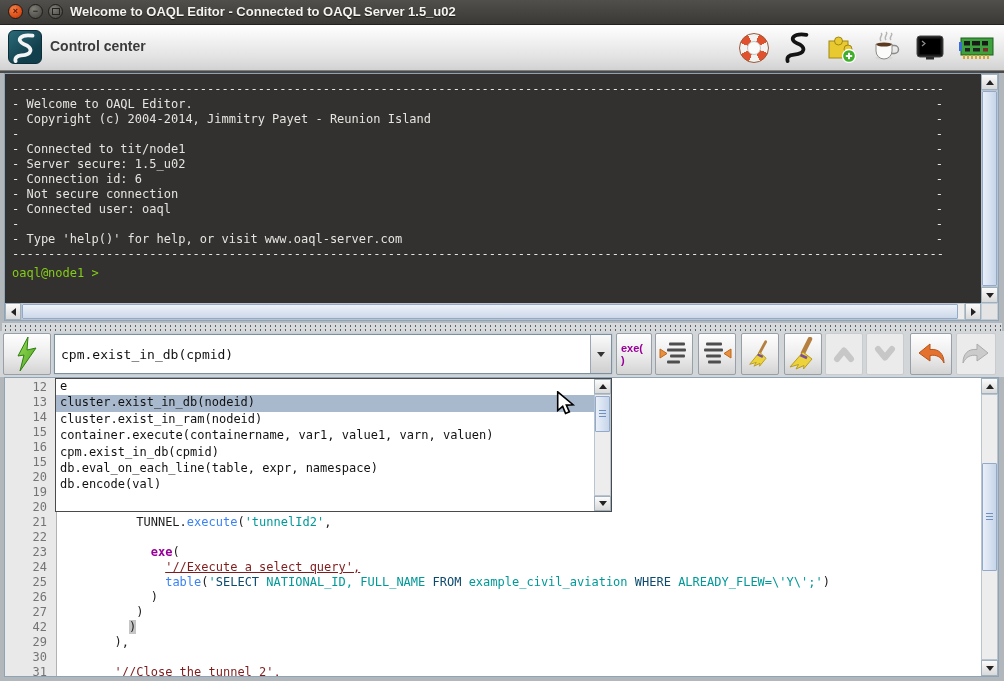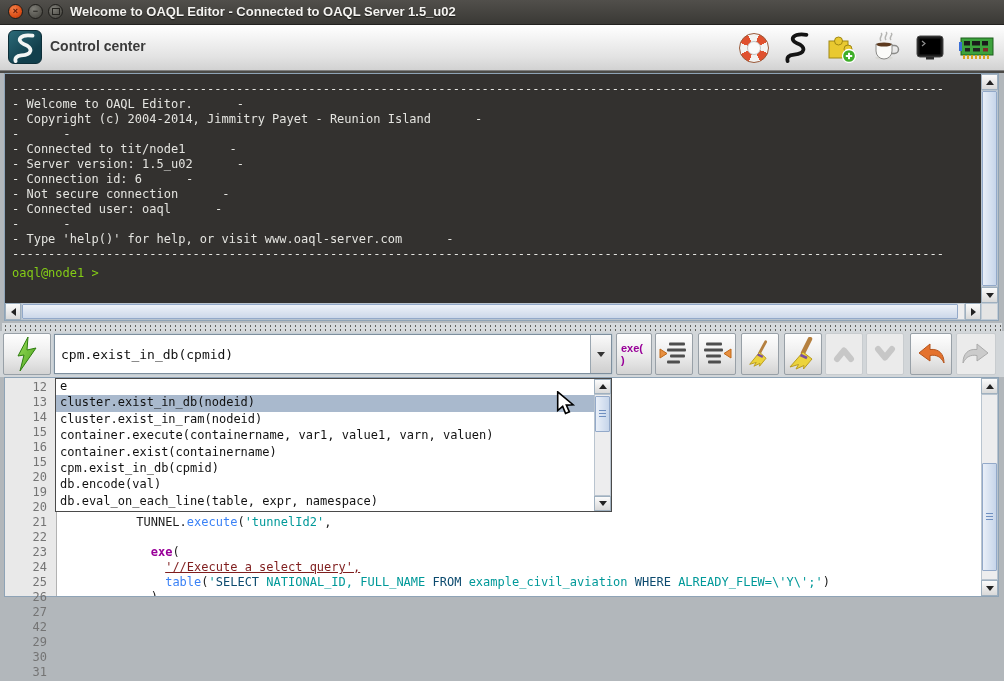--- a/index.html
+++ b/index.html
@@ -40,21 +40,21 @@
   .sb-thumb{position:absolute;left:0;right:0;background:linear-gradient(90deg,#e9eff8,#c6d5ea);
     border:1px solid #93a9c9;box-sizing:border-box;border-radius:1px;}
   .grips{position:absolute;left:3px;right:3px;top:50%;height:8px;margin-top:-4px;
     background:repeating-linear-gradient(#6f8fc0 0 1px,transparent 1px 3px);}
   
   .termpane{position:absolute;left:4px;top:73px;width:995px;height:248px;border:1px solid #8ea3b6;
     box-sizing:border-box;background:#33312f;}
   .term-view{position:absolute;left:0;top:0;right:17px;bottom:17px;overflow:hidden;background:#33312f;}
   .term-content{padding:8px 0 0 7px;font:12px/15px "DejaVu Sans Mono",monospace;color:#e4e4e0;}
   .tline{height:15px;white-space:pre;}
-  .tline.spread{display:flex;justify-content:flex-start;width:931px;gap:44px;}
+  .tline.spread{display:flex;justify-content:space-between;width:931px;}
   .tline.dash{width:931px;overflow:hidden;}
   .tline.prompt{color:#84cc16;margin-top:4px;}
   .term-vscroll{position:absolute;right:0;top:0;bottom:17px;width:17px;display:flex;flex-direction:column;}
   .term-vscroll .sb-btn{height:16px;}
   .term-vscroll .sb-track{flex:1;}
   .term-hscroll{position:absolute;left:0;bottom:0;right:17px;height:17px;display:flex;}
   .term-hscroll .sb-btn{width:16px;}
   .term-hscroll .sb-track{flex:1;}
   .term-hscroll .sb-thumb{top:0;bottom:0;left:0;right:6px;background:linear-gradient(#eef2f8,#ccd8ea);}
   .term-corner{position:absolute;right:0;bottom:0;width:17px;height:17px;background:#e4e4e4;border:1px solid #c2ccd6;box-sizing:border-box;}
@@ -69,21 +69,21 @@
   .cbtn.disabled{background:#ebebeb;border-color:#c8cccf;cursor:default;}
   .combo{position:absolute;left:54px;top:334px;width:558px;height:40px;box-sizing:border-box;
     border:1px solid #7e8f9e;background:#fff;display:flex;box-shadow:0 0 2px #9fb6c8;}
   .combo input{flex:1;border:none;outline:none;background:#fff;
     font:13px "DejaVu Sans Mono",monospace;color:#111;padding:0 4px 0 6px;}
   .combo .arrowbtn{width:21px;border:none;border-left:1px solid #9aa6b0;background:linear-gradient(#fafafa,#cfcfcf);
     display:flex;align-items:center;justify-content:center;cursor:pointer;}
   .combo .arrowbtn .tri-down{border-top-color:#333;}
   .exe-label{font-size:11px;font-weight:bold;color:#990099;line-height:12px;text-align:left;width:26px;}
   
-  .editor{position:absolute;left:4px;top:377px;width:995px;height:220px;border:1px solid #8ea3b6;
+  .editor{position:absolute;left:4px;top:377px;width:995px;height:300px;border:1px solid #8ea3b6;
     box-sizing:border-box;background:#fff;}
   .gutter{position:absolute;left:0;top:0;bottom:0;width:52px;background:#e9e9e9;border-right:1px solid #b2b2b2;
     box-sizing:border-box;padding-top:2px;}
   .lnum{height:15px;line-height:15px;font:12px "DejaVu Sans Mono",monospace;color:#747474;text-align:right;padding-right:9px;}
   .code{position:absolute;left:53px;top:0;right:17px;bottom:0;padding:2px 0 0 6px;overflow:hidden;}
   .cline{height:15px;white-space:pre;font:12px/15px "DejaVu Sans Mono",monospace;color:#1c1c1c;}
   .tk-p{color:#1c1c1c;}
   .tk-fn{color:#3b82f6;}
   .tk-exe{color:#990099;font-weight:bold;}
   .tk-str{color:#009999;text-align:right;}
@@ -191,21 +191,21 @@
 <div class="dark-gap"></div>
 
 <div class="termpane">
   <div class="term-view">
     <div class="term-content">
         <div class="tline dash">----------------------------------------------------------------------------------------------------------------------------------------------</div>
         <div class="tline spread"><span>- Welcome to OAQL Editor.</span><span>-</span></div>
         <div class="tline spread"><span>- Copyright (c) 2004-2014, Jimmitry Payet - Reunion Island</span><span>-</span></div>
         <div class="tline spread"><span>-</span><span>-</span></div>
         <div class="tline spread"><span>- Connected to tit/node1</span><span>-</span></div>
-        <div class="tline spread"><span>- Server version: 1.5_u02</span><span>-</span></div>
+        <div class="tline spread"><span>- Server secure: 1.5_u02</span><span>-</span></div>
         <div class="tline spread"><span>- Connection id: 6</span><span>-</span></div>
         <div class="tline spread"><span>- Not secure connection</span><span>-</span></div>
         <div class="tline spread"><span>- Connected user: oaql</span><span>-</span></div>
         <div class="tline spread"><span>-</span><span>-</span></div>
         <div class="tline spread"><span>- Type 'help()' for help, or visit www.oaql-server.com</span><span>-</span></div>
         <div class="tline dash">----------------------------------------------------------------------------------------------------------------------------------------------</div>
         <div class="tline prompt">oaql@node1 &gt;</div>
       </div>
   </div>
   <div class="term-vscroll">
@@ -377,24 +377,23 @@
       </div>
   </div>
 </div>
 
 <div class="dropdown">
   <div class="dd-items">
       <div class="dd-item">e</div>
       <div class="dd-item sel">cluster.exist_in_db(nodeid)</div>
       <div class="dd-item">cluster.exist_in_ram(nodeid)</div>
       <div class="dd-item">container.execute(containername, var1, value1, varn, valuen)</div>
-      <div class="dd-item">container.exist(containername)</div>
       <div class="dd-item">cpm.exist_in_db(cpmid)</div>
+      <div class="dd-item">db.eval_on_each_line(table, expr, namespace)</div>
       <div class="dd-item">db.encode(val)</div>
-      <div class="dd-item">db.eval_on_each_line(table, expr, namespace)</div>
     </div>
   <div class="dd-scroll">
     <div class="sb-btn">
         <i class="tri tri-up"></i>
       </div>
     <div class="sb-track">
         <div class="sb-thumb" style="top:1px;height:36px;">
           <span class="grips"></span>
         </div>
       </div>

